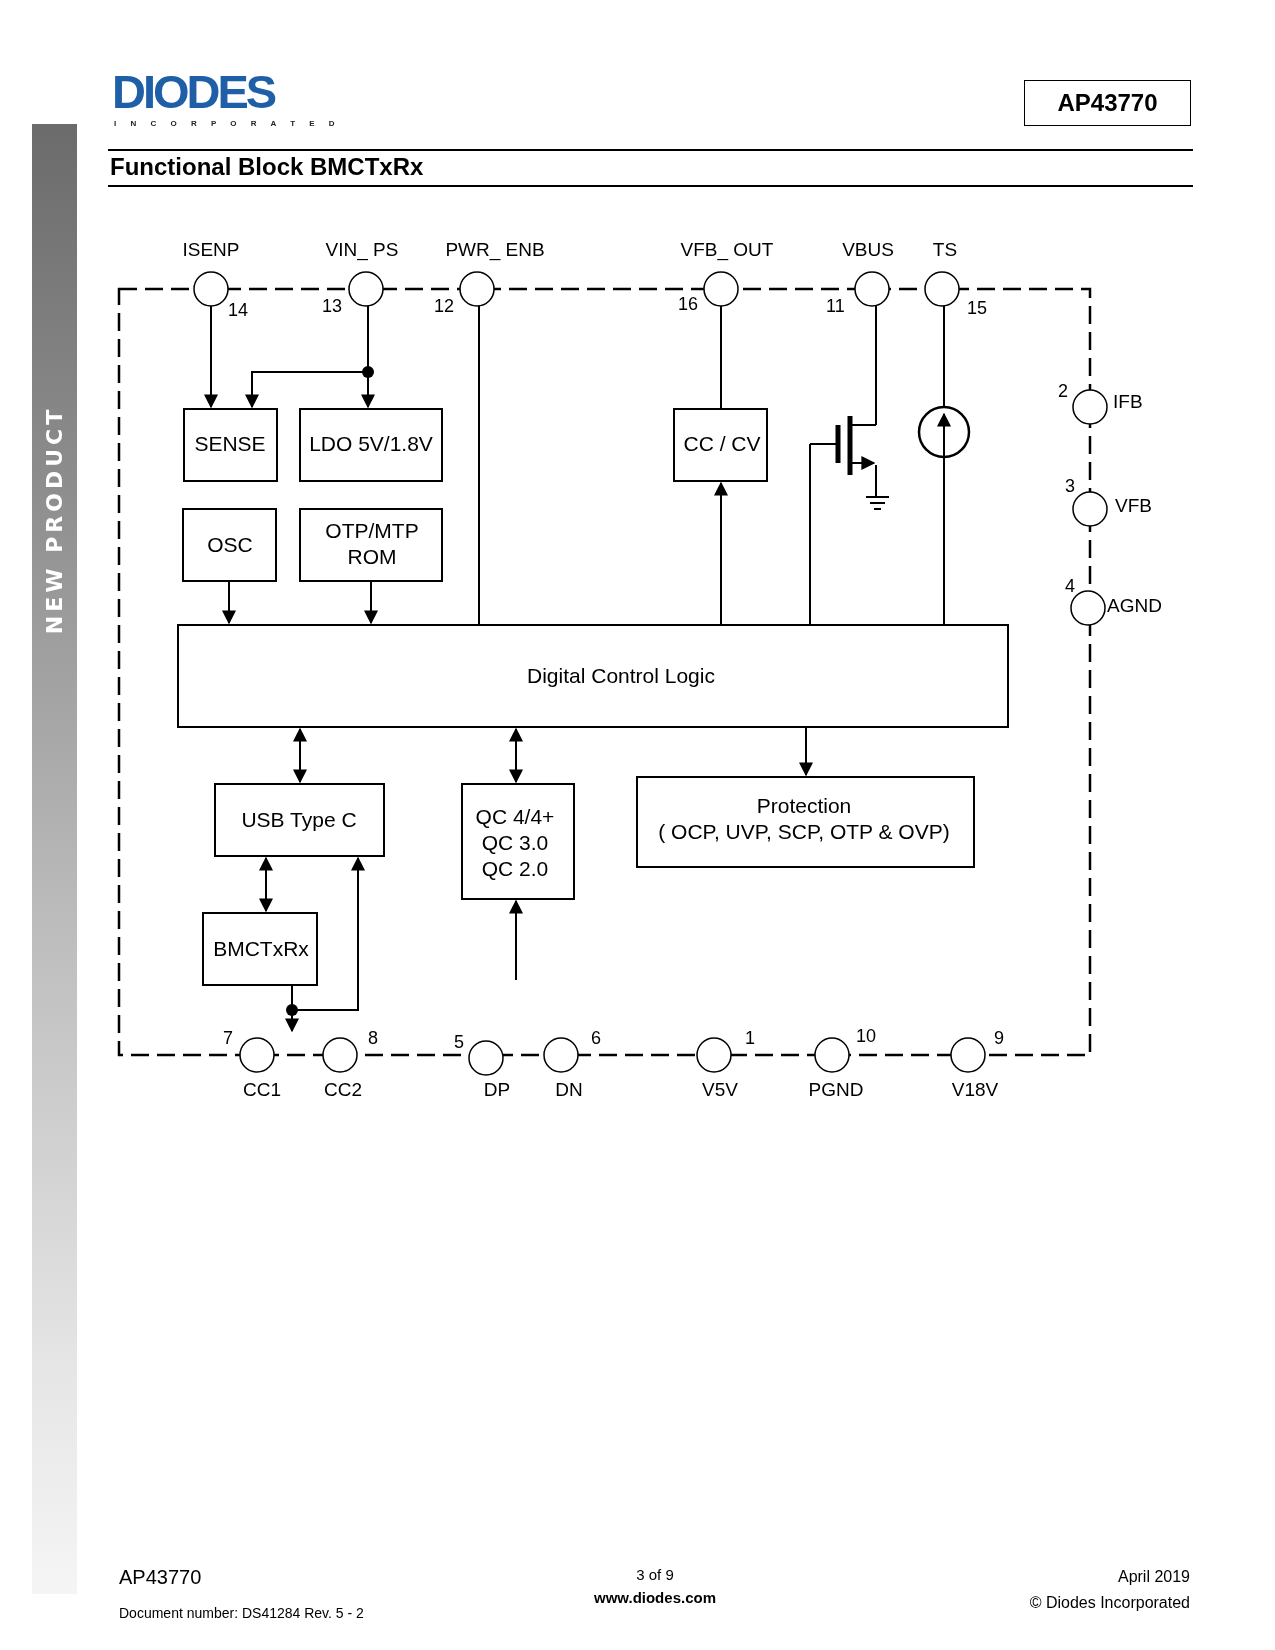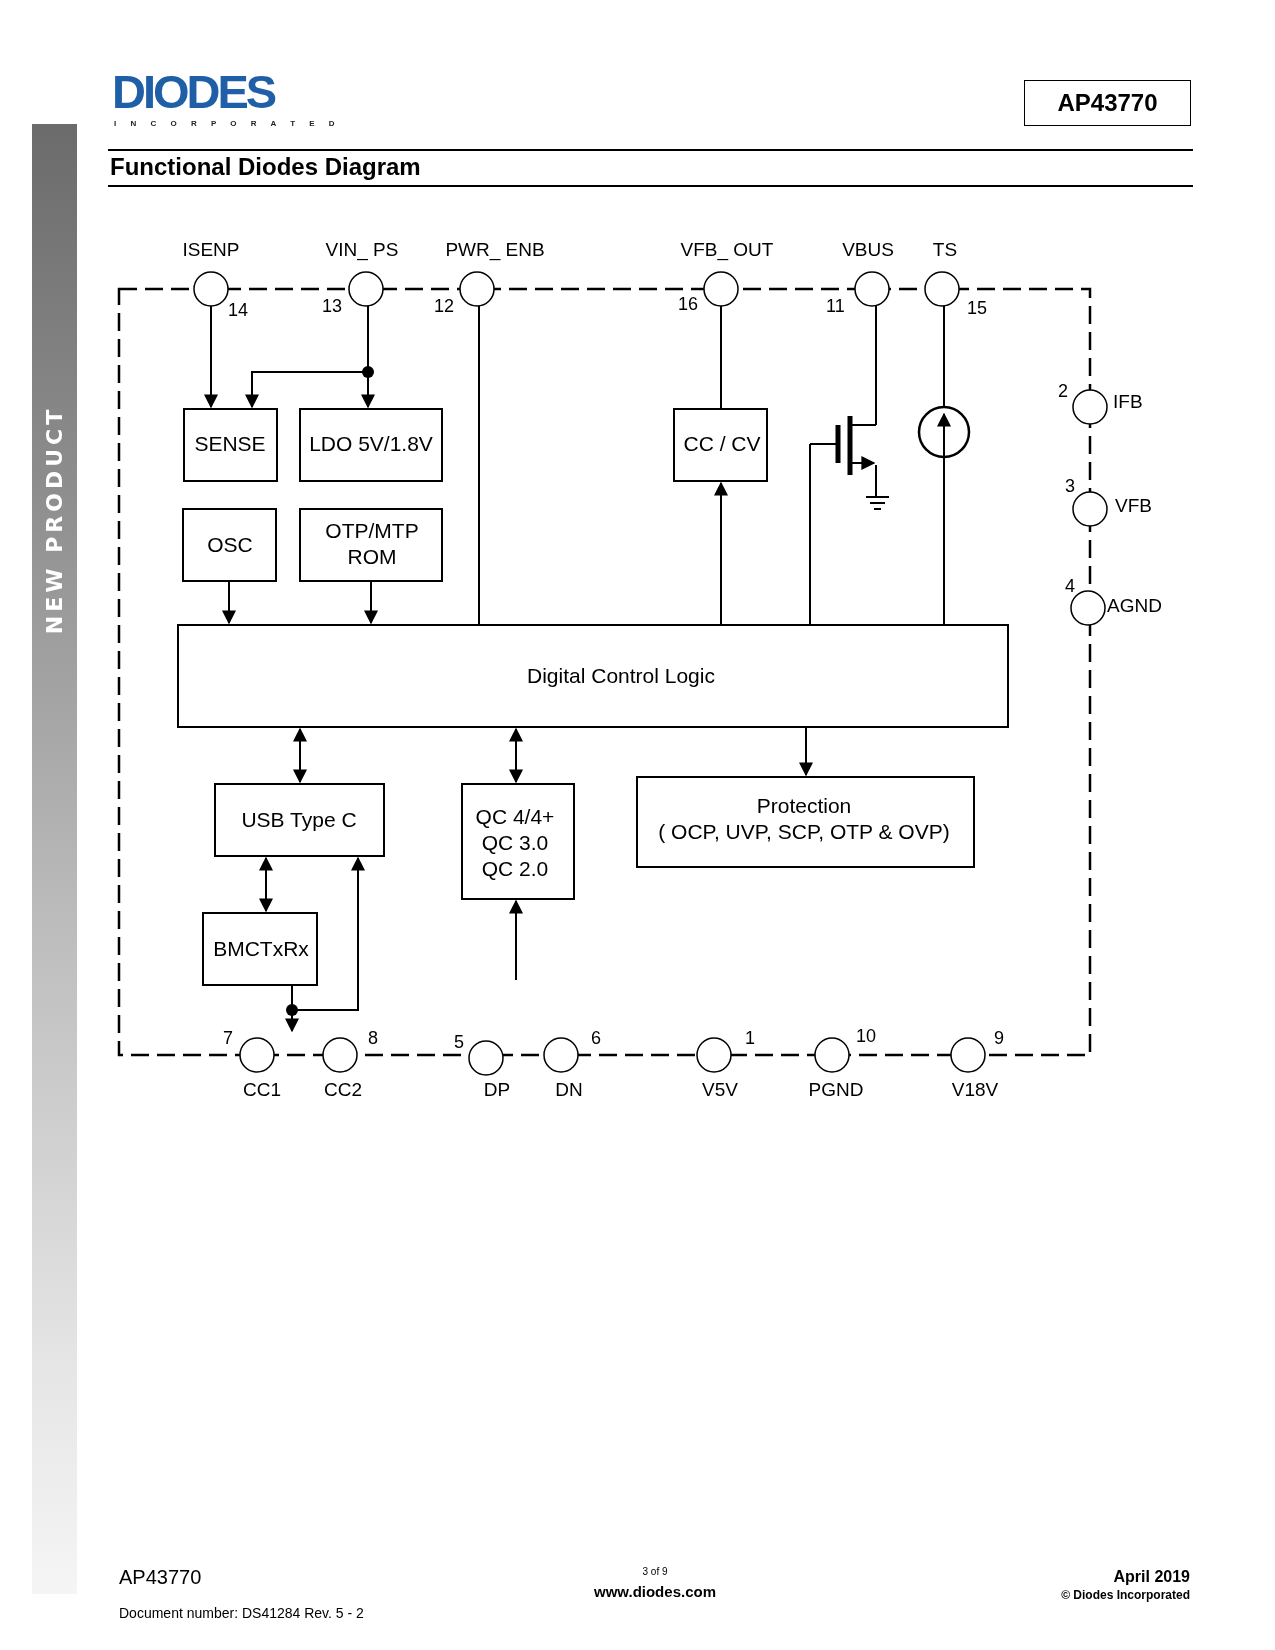--- a/index.html
+++ b/index.html
@@ -11,43 +11,43 @@
   .logo { position:absolute; left:112px; top:68px; width:230px; height:62px; }
   .part-box { position:absolute; left:1024px; top:80px; width:165px; height:44px; border:1.5px solid #000;
     display:flex; align-items:center; justify-content:center; font-weight:bold; font-size:24px; }
   .rule { position:absolute; left:108px; width:1085px; height:2px; background:#000; }
   .section-title { position:absolute; left:110px; top:153px; font-size:24px; font-weight:bold; }
   svg.diagram { position:absolute; left:0; top:0; }
   .footer-left { position:absolute; left:119px; top:1566px; }
   .footer-left .p { font-size:20px; }
   .footer-left .d { font-size:14px; margin-top:16px; }
   .footer-center { position:absolute; left:580px; top:1566px; width:150px; text-align:center; }
-  .footer-center .p { font-size:10px; }
+  .footer-center .p { font-size:15px; }
   .footer-center .w { font-size:15px; font-weight:bold; margin-top:6px; }
-  .footer-right { position:absolute; right:85px; top:1568px; text-align:right;font-weight:bold; }
+  .footer-right { position:absolute; right:85px; top:1568px; text-align:right; }
   .footer-right .dt { font-size:16px; }
-  .footer-right .c { font-size:12px; margin-top:2px; }
+  .footer-right .c { font-size:16px; margin-top:8px; }
   svg text { font-family:"Liberation Sans", sans-serif; }
 </style>
 </head>
 <body>
 
 <div class="sidebar"></div>
 <div class="sidebar-text">NEW PRODUCT</div>
 
 <svg class="logo" viewBox="0 0 230 62">
   <text x="0" y="40" font-size="47" font-weight="bold" fill="#1f5fa8" font-family="Liberation Sans, sans-serif" letter-spacing="-3">DIODES</text>
   <text x="2" y="58" font-size="8" font-weight="bold" fill="#222" font-family="Liberation Sans, sans-serif" letter-spacing="6">I N C O R P O R A T E D</text>
 </svg>
 
 <div class="part-box">
     <span>AP43770</span>
   </div>
 <div class="rule" style="top:149px"></div>
-<div class="section-title">Functional Diodes Diagram</div>
+<div class="section-title">Functional Block BMCTxRx</div>
 <div class="rule" style="top:185px"></div>
 
 <svg class="diagram" width="1275" height="1650">
   <defs>
     <marker id="ah" viewBox="0 0 10 10" refX="9" refY="5" markerWidth="7" markerHeight="7" orient="auto-start-reverse">
       <path d="M0,0 L10,5 L0,10 z" fill="#000"></path>
     </marker>
   </defs>
   <g fill="none" stroke="#000" stroke-width="2.5" stroke-dasharray="18,8">
     <path d="M119,289 L1090,289 L1090,1055 L119,1055 Z"></path>

